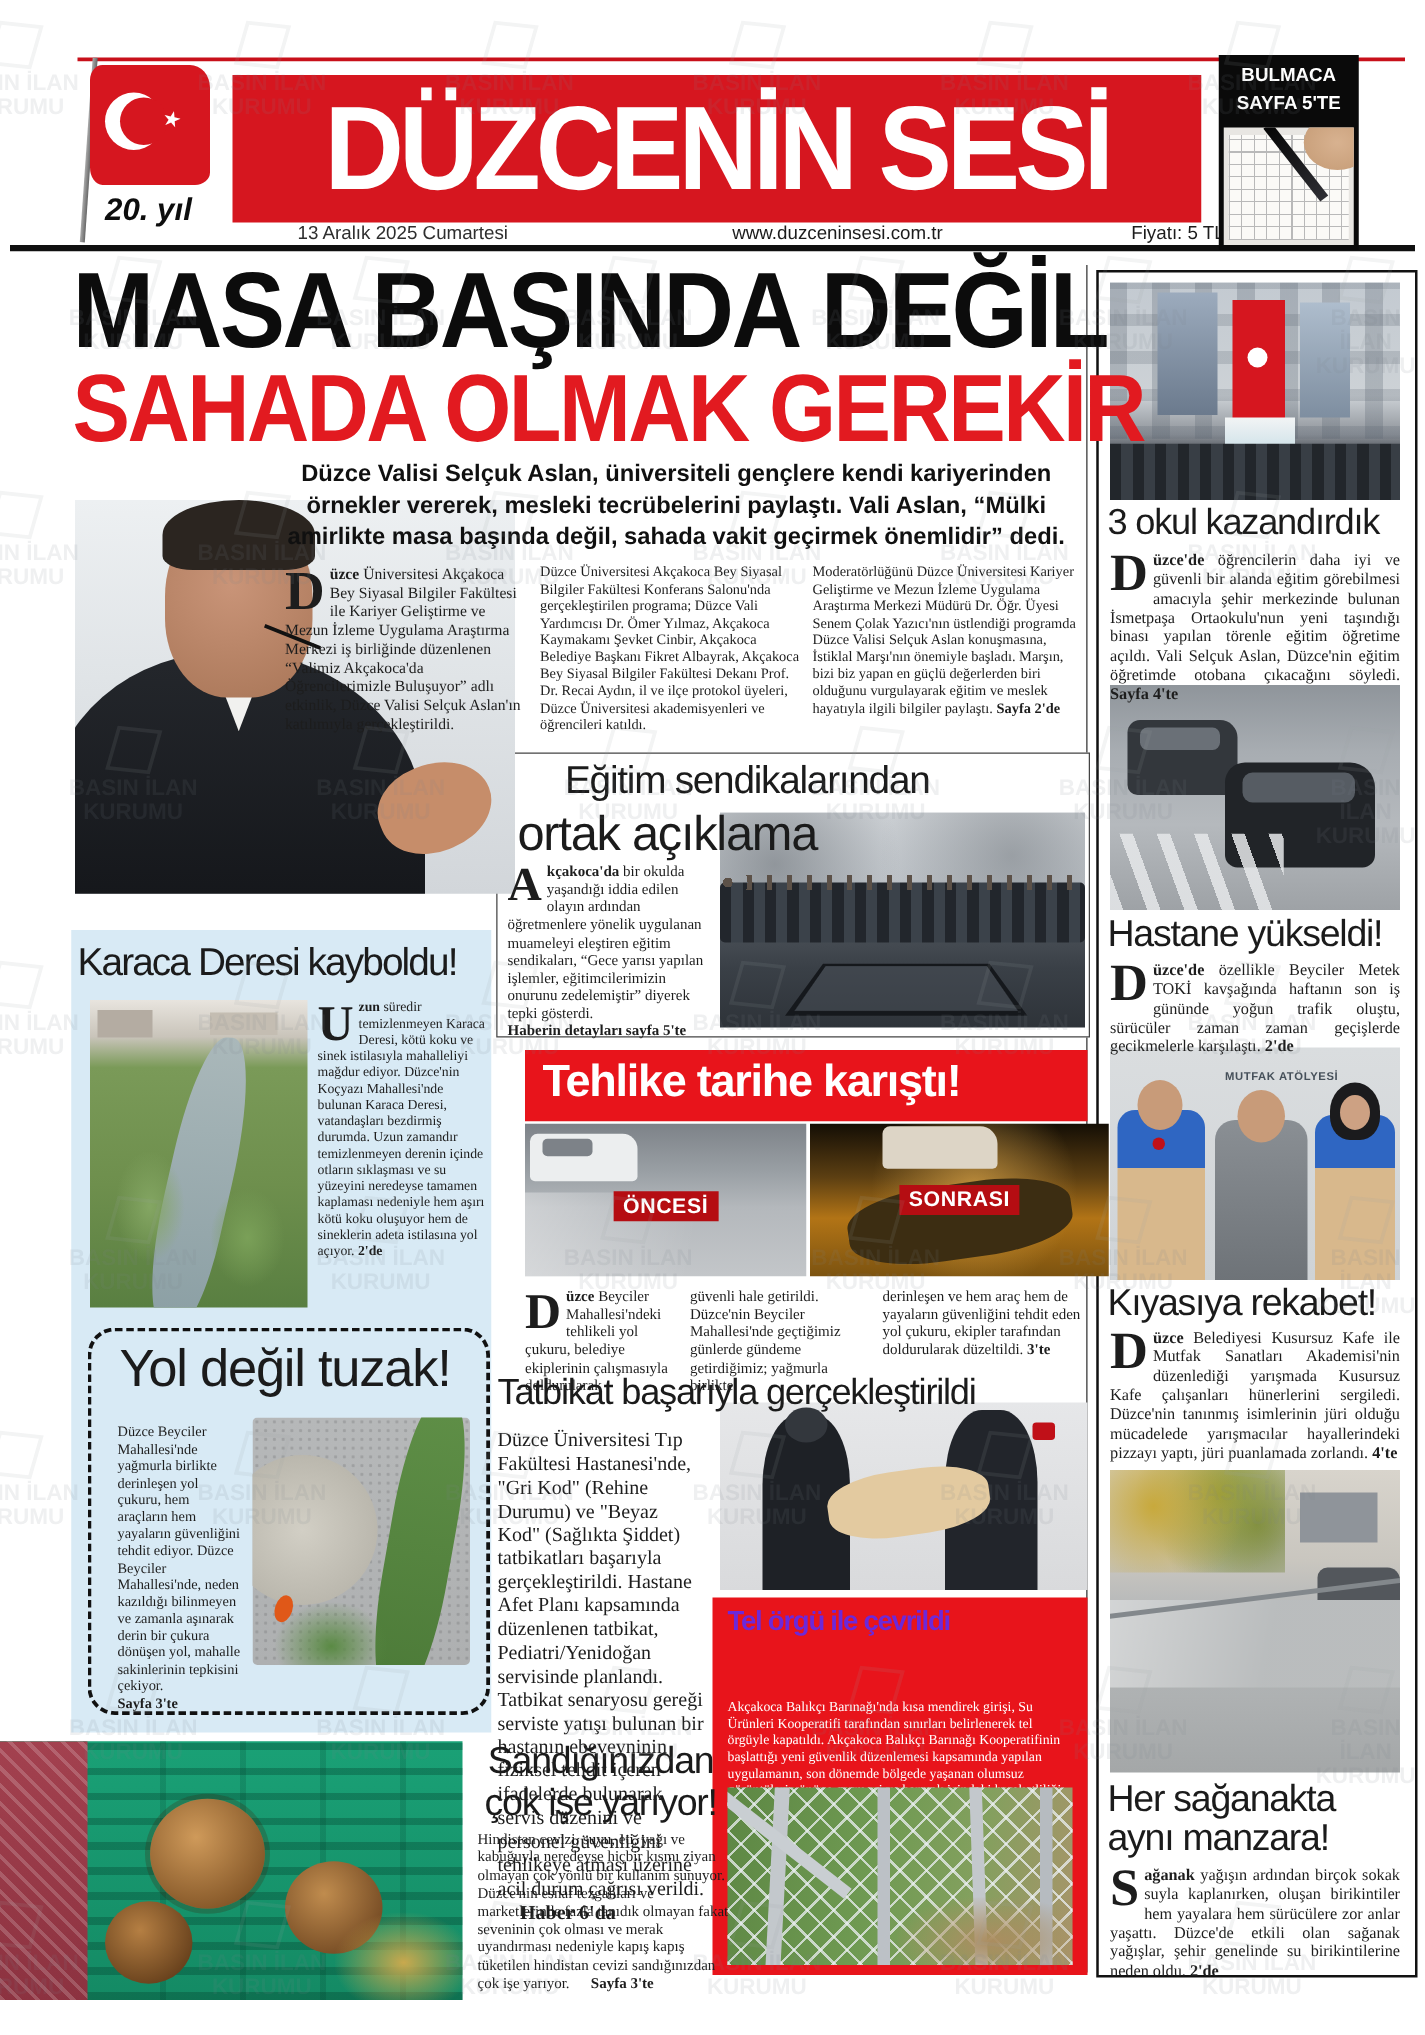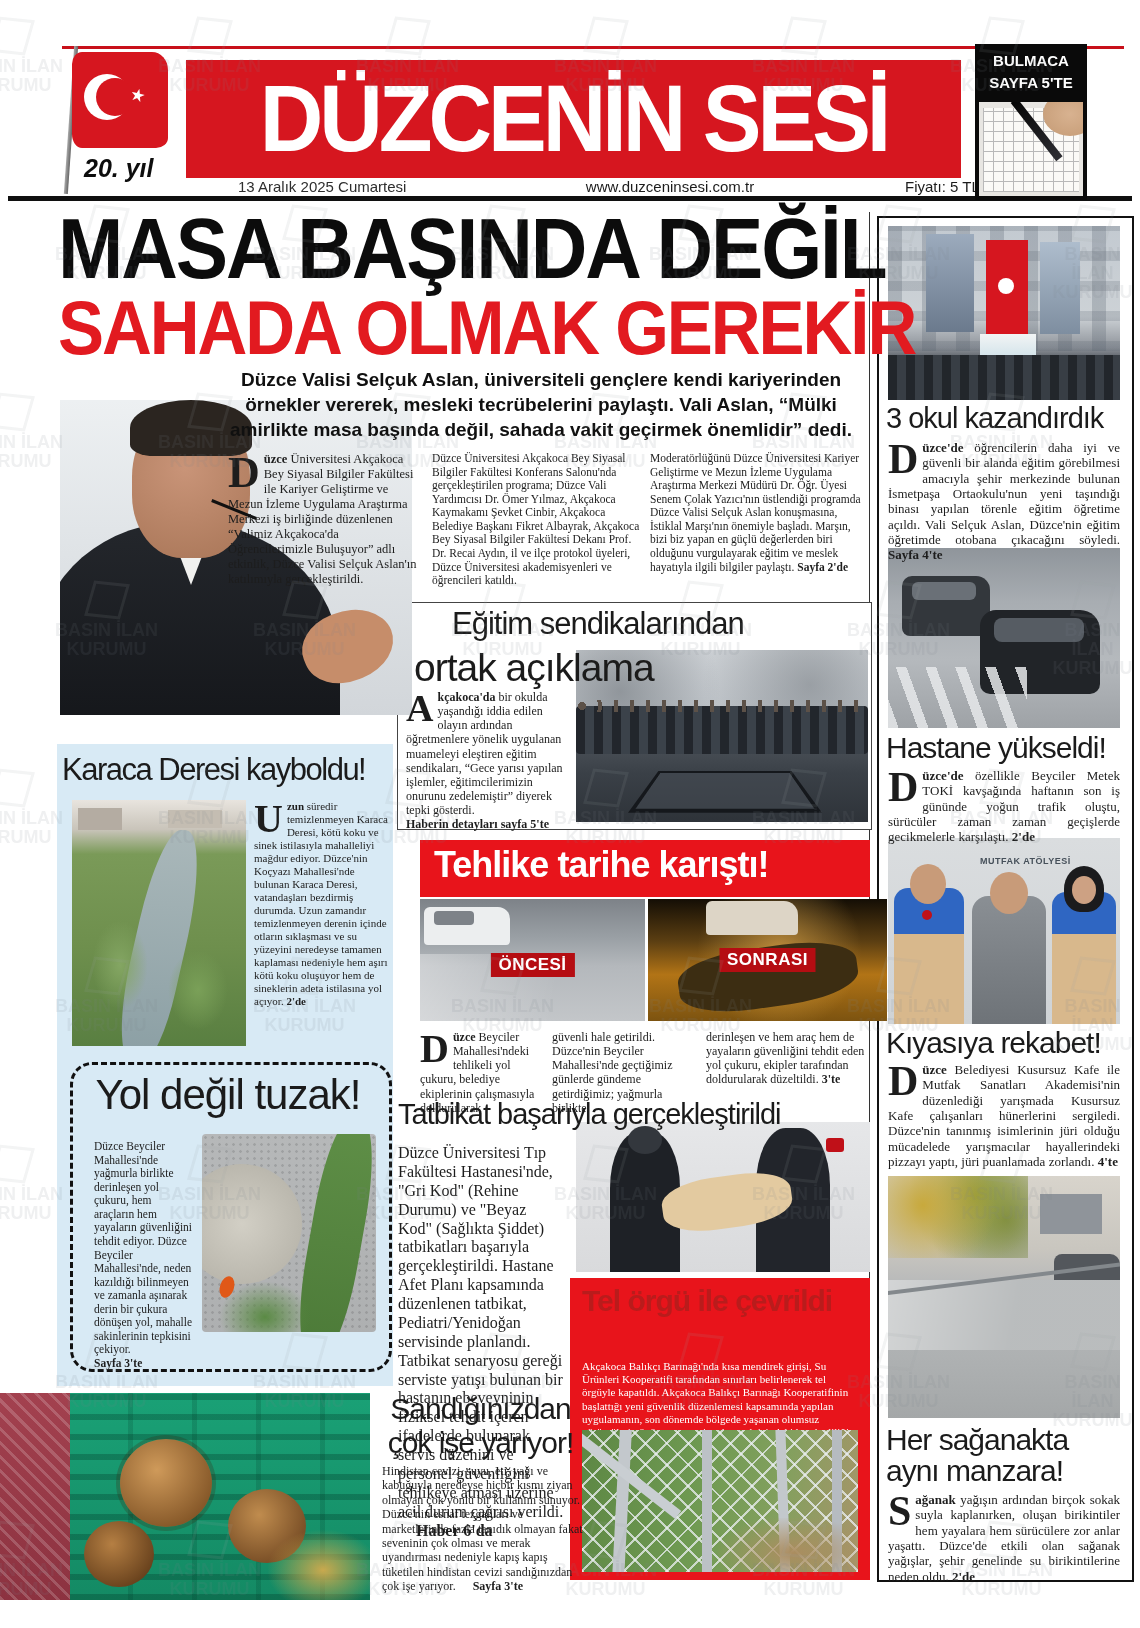--- a/index.html
+++ b/index.html
@@ -295,21 +295,21 @@
   <div class="photo ph-drill" style="left:576px;top:1122px;width:294px;height:150px;">
     <div class="pd" style="left:34px;top:10px;width:70px;height:140px;background:#1e2126;border-radius:40% 40% 0 0;"></div>
     <div class="pd" style="left:180px;top:6px;width:74px;height:144px;background:#22252b;border-radius:40% 40% 0 0;"></div>
     <div class="pd" style="left:86px;top:54px;width:130px;height:52px;background:#e3caa0;border-radius:40%;
                 transform:rotate(-8deg);"></div>
     <div class="pd" style="left:52px;top:4px;width:34px;height:28px;background:#33373d;border-radius:50%;"></div>
     <div class="pd" style="left:250px;top:16px;width:18px;height:14px;background:#c01018;border-radius:3px;"></div>
   </div>
 
   <div class="abs" style="left:570px;top:1278px;width:300px;height:302px;background:#e8141b;z-index:2;"></div>
-  <div class="txt" style="left:582px;top:1284px;color:#b91c1c;font-weight:bold;font-size:30px;letter-spacing:-1px;
+  <div class="txt" style="left:582px;top:1284px;color:#6d28d9;font-weight:bold;font-size:22px;letter-spacing:-1px;
               white-space:nowrap;z-index:3;">Tel örgü ile çevrildi</div>
   <div class="body-col" style="left:582px;top:1328px;width:278px;font-size:11px;line-height:1.2;color:#fff;z-index:3;margin-top:32px;">
     <span>Akçakoca Balıkçı Barınağı'nda kısa mendirek girişi, Su Ürünleri Kooperatifi tarafından sınırları belirlenerek tel örgüyle kapatıldı. Akçakoca Balıkçı Barınağı Kooperatifinin başlattığı yeni güvenlik düzenlemesi kapsamında yapılan uygulamanın, son dönemde bölgede yaşanan olumsuz görüntülerin önüne geçmeyi ve barınak içindeki hareketliliği kontrol altına almayı amaçladığı belirtildi.</span>
     <b class="ref" style="margin-left:10px;">Haberin detayları 4'te</b>
   </div>
   <div class="photo ph-fence" style="left:582px;top:1430px;width:276px;height:142px;z-index:3;">
     <div class="pd" style="left:34px;top:-6px;width:12px;height:160px;background:#c3c8cc;transform:rotate(3deg);"></div>
     <div class="pd" style="left:120px;top:-6px;width:10px;height:160px;background:#bcc1c6;"></div>
     <div class="pd" style="left:196px;top:-6px;width:10px;height:160px;background:#c3c8cc;transform:rotate(-2deg);"></div>
     <div class="pd" style="left:250px;top:-6px;width:10px;height:160px;background:#b6bbc0;"></div>

